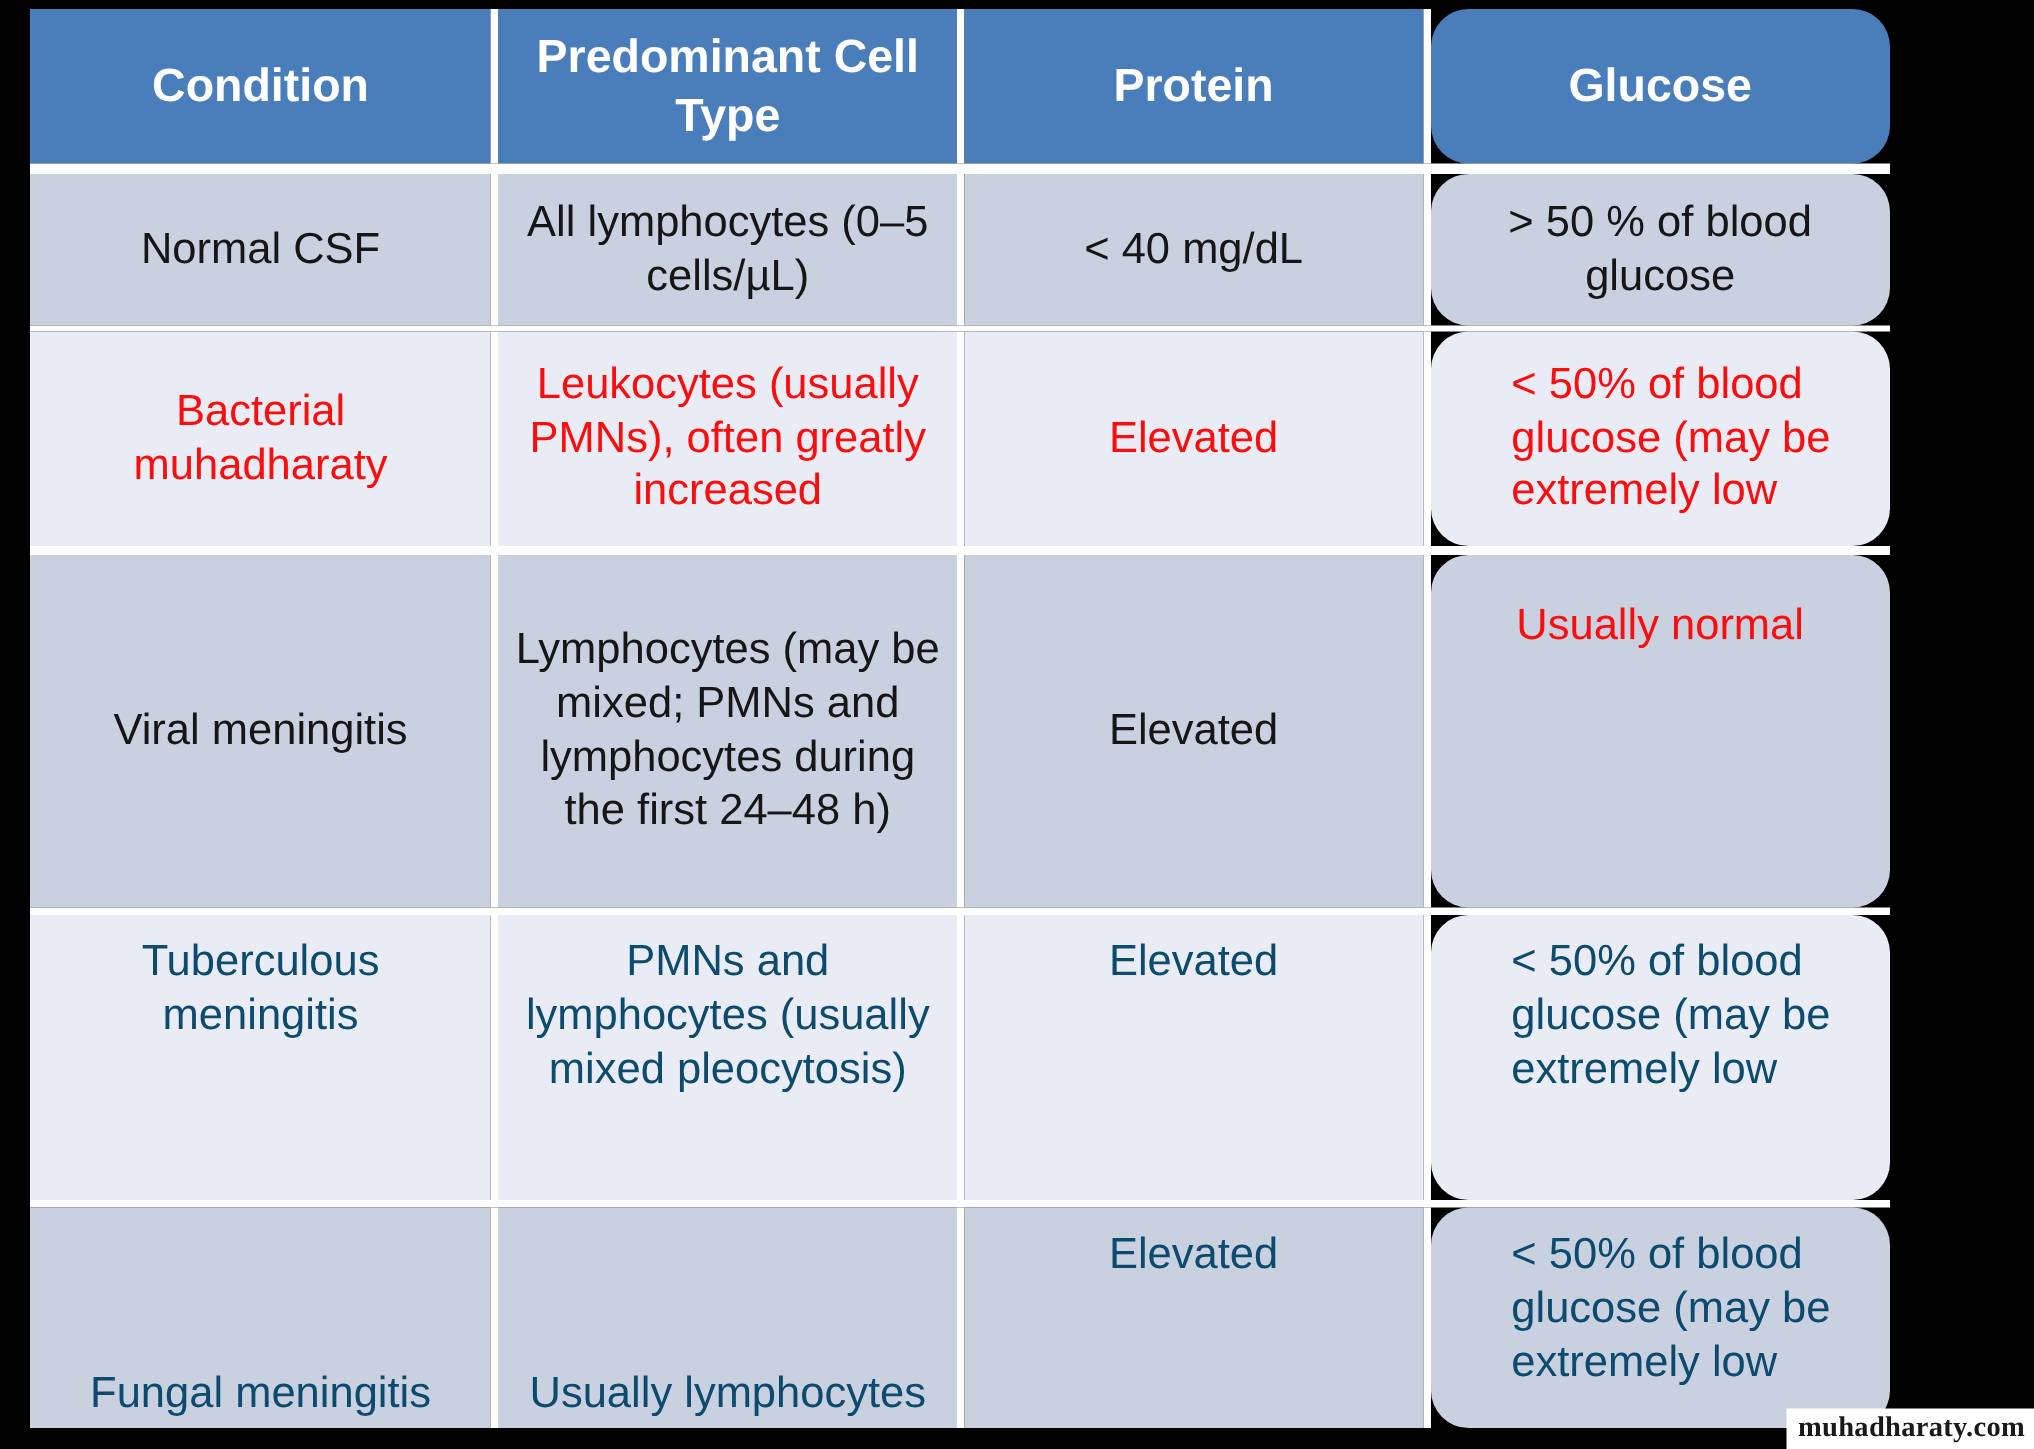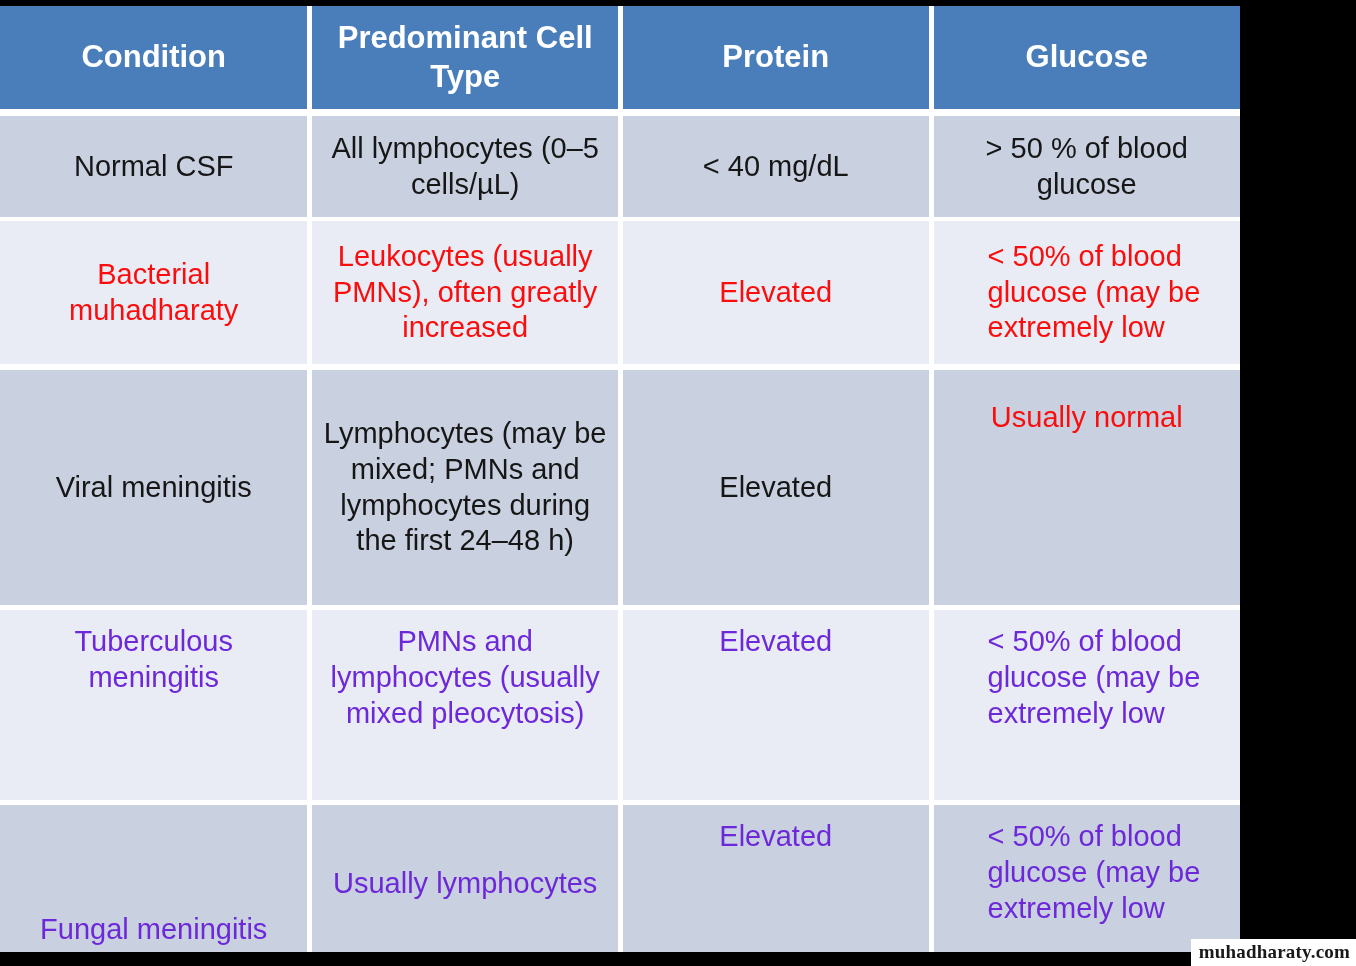--- a/index.html
+++ b/index.html
@@ -11,21 +11,21 @@
     overflow: hidden;
   }
   #page {
     position: relative;
     width: 1356px;
     height: 966px;
     background: #000000;
   }
   .table {
     position: absolute;
-    left: 0;
+    left: 20px;
     top: 6px;
     width: 1240px;
     height: 942px;
     display: flex;
     flex-direction: column;
     border-collapse: separate;
   }
   .row {
     display: flex;
     width: 100%;
@@ -38,21 +38,21 @@
     text-align: center;
     padding: 4px 10px;
     line-height: 1.24;
     overflow: hidden;
   }
   
   .c0 { width: 337px; }
   .gut { width: 5px; flex: 0 0 5px; background: #ffffff; }
   .c1 { width: 335px; }
   .c2 { width: 335px; }
-  .c3 { width: 336px; }
+  .c3 { width: 336px; border-radius: 25px; }
 
   .row-gap {
     width: 100%;
     background: #ffffff;
     flex: 0 0 auto;
   }
 
   
   .header .cell {
     background: #4a7ebb;
@@ -64,21 +64,21 @@
   .header .gut { background: #ffffff; }
 
   
   .bg-dark .cell { background: #c9d1e0; }
   .bg-light .cell { background: #e9ecf4; }
 
   .cell-text { display: block; width: 100%; }
 
   .body-cell { font-size: 29px; color: #161616; }
   .txt-red { color: #fb0d0d; }
-  .txt-brown { color: #6d28d9; }
+  .txt-brown { color: #0c4a6e; }
 
   .h-normal .cell { height: 101px; }
   .h-bact   .cell { height: 143px; }
   .h-viral  .cell { height: 235px; }
   .h-tb     .cell { height: 190px; }
   .h-fungal .cell { height: 147px; }
 
   .align-left .cell-text { text-align: left; padding-left: 44px; }
 
   .watermark {
@@ -201,21 +201,21 @@
       </div>
     </div>
 
     <div class="row-gap" style="height:5px"></div>
 
     <div class="row bg-dark h-fungal">
       <div class="cell c0 body-cell txt-brown" style="align-items:flex-end;padding-top:14px">
         <span class="cell-text">Fungal meningitis</span>
       </div>
       <div class="gut"></div>
-      <div class="cell c1 body-cell txt-brown" style="align-items:center;padding-top:14px">
+      <div class="cell c1 body-cell txt-brown" style="align-items:flex-end;padding-top:14px">
         <span class="cell-text">Usually lymphocytes</span>
       </div>
       <div class="gut"></div>
       <div class="cell c2 body-cell txt-brown" style="align-items:flex-start;padding-top:14px">
         <span class="cell-text">Elevated</span>
       </div>
       <div class="gut"></div>
       <div class="cell c3 body-cell txt-brown align-left" style="align-items:flex-start;padding-top:14px">
         <span class="cell-text">&lt; 50% of blood glucose (may be extremely low</span>
       </div>

